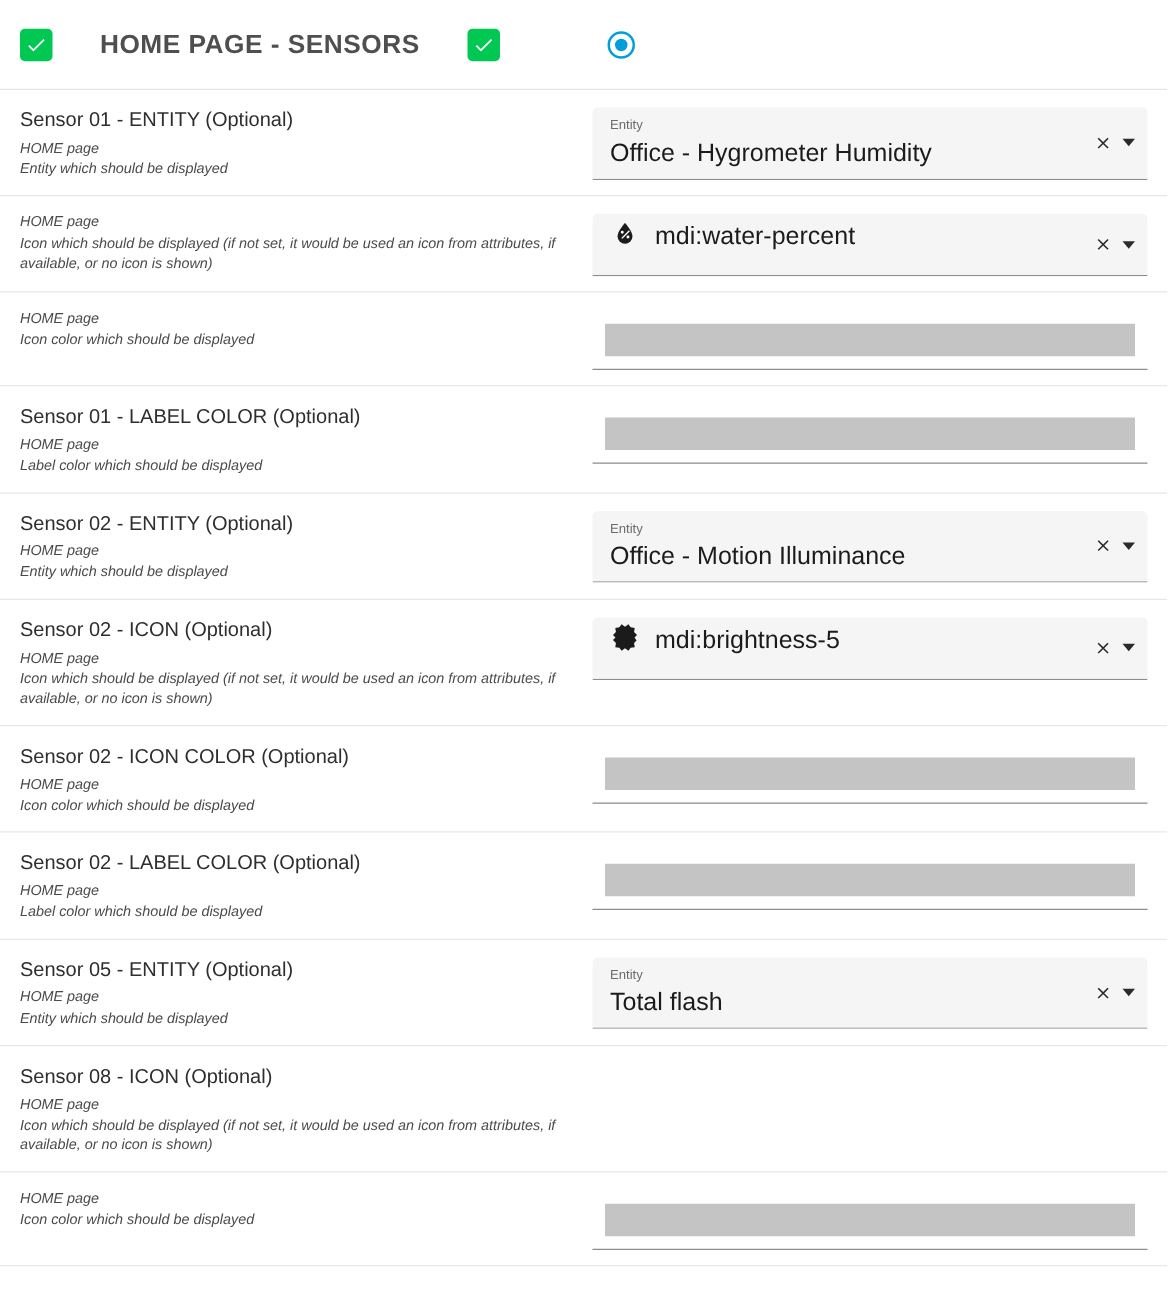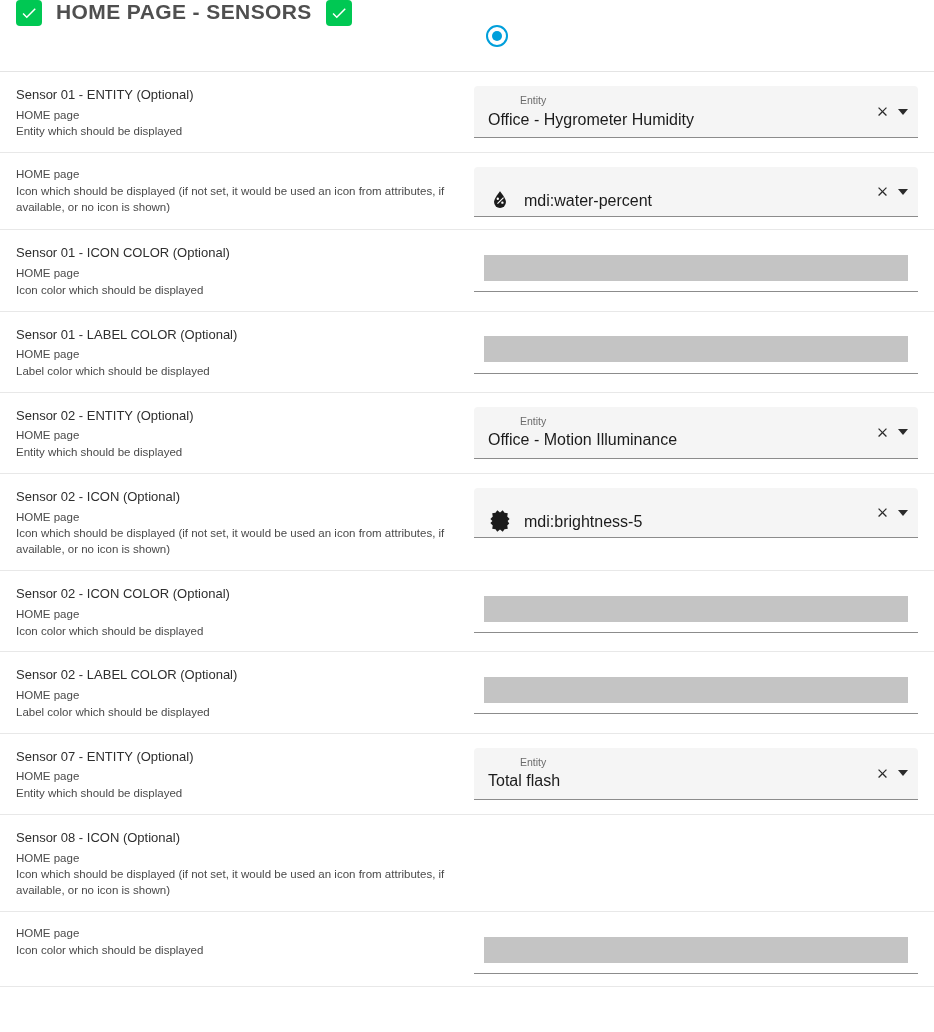--- a/index.html
+++ b/index.html
@@ -14,24 +14,25 @@
     min-height: 1032px;
     background: #ffffff;
     position: relative;
     overflow: hidden;
   }
 
   
   .header {
     height: 72px;
     display: flex;
-    align-items: flex-start;
+    align-items: center;
     padding: 0 16px;
     border-bottom: 1px solid #e4e4e4;
     position: relative;
+    gap: 24px;
   }
   .check-box {
     width: 26px;
     height: 26px;
     border-radius: 4px;
     background: #00c853;
     display: inline-flex;
     align-items: center;
     justify-content: center;
     flex: 0 0 auto;
@@ -72,27 +73,28 @@
     padding: 0;
     min-height: 74px;
     position: relative;
   }
   .row-left {
     width: 474px;
     flex: 0 0 474px;
     padding: 14px 14px 12px 16px;
   }
   .row-title {
-    font-size: 13px;
+    font-size: 16px;
     color: #2e2e2e;
     line-height: 1.35;
     margin-bottom: 4px;
   }
   .row-sub {
     font-size: 11.5px;
+    font-style: italic;
     color: #4a4a4a;
     line-height: 1.38;
   }
   .row-sub.page { margin-bottom: 1px; }
 
   .row-right {
     flex: 1 1 auto;
     padding: 14px 16px 12px 0;
     display: flex;
     align-items: flex-start;
@@ -107,32 +109,31 @@
     position: relative;
     min-height: 52px;
     padding: 6px 58px 6px 14px;
   }
   .field.with-label { padding-top: 8px; }
   .field-label {
     font-size: 10.5px;
     color: #6b6b6b;
     line-height: 1.2;
     margin-bottom: 2px;
-    margin-left: 32px;
   }
   .field-value {
-    font-size: 16px;
+    font-size: 20px;
     color: #1b1b1b;
     line-height: 1.4;
     white-space: nowrap;
     overflow: hidden;
   }
   .field.icon-field {
     display: flex;
-    align-items: flex-end;
+    align-items: flex-start;
     min-height: 50px;
     padding: 4px 58px 4px 14px;
   }
   .icon-glyph {
     width: 24px;
     height: 24px;
     margin-right: 12px;
     display: inline-flex;
     align-items: center;
     justify-content: center;
@@ -248,21 +249,20 @@
                   <path fill="currentColor" d="M19 6.4 17.6 5 12 10.6 6.4 5 5 6.4 10.6 12 5 17.6 6.4 19 12 13.4 17.6 19 19 17.6 13.4 12z"></path>
                 </svg>
               </span>
               <span class="caret"></span>
             </div>
           </div>
         </div>
       </div>
       <div class="row">
         <div class="row-left">
-          <div class="row-title">Sensor 01 - ICON COLOR (Optional)</div>
           <div class="row-sub page">HOME page</div>
           <div class="row-sub">Icon color which should be displayed</div>
         </div>
         <div class="row-right">
           <div class="color-field">
             <div class="color-swatch"></div>
           </div>
         </div>
       </div>
       <div class="row">
@@ -342,21 +342,21 @@
           <div class="row-sub">Label color which should be displayed</div>
         </div>
         <div class="row-right">
           <div class="color-field">
             <div class="color-swatch"></div>
           </div>
         </div>
       </div>
       <div class="row">
         <div class="row-left">
-          <div class="row-title">Sensor 07 - ENTITY (Optional)</div>
+          <div class="row-title">Sensor 05 - ENTITY (Optional)</div>
           <div class="row-sub page">HOME page</div>
           <div class="row-sub">Entity which should be displayed</div>
         </div>
         <div class="row-right">
           <div class="field with-label">
             <div class="field-label">Entity</div>
             <div class="field-value">Total flash</div>
             <div class="field-actions">
               <span class="clear-x">
                 <svg width="15" height="15" viewBox="0 0 24 24">

